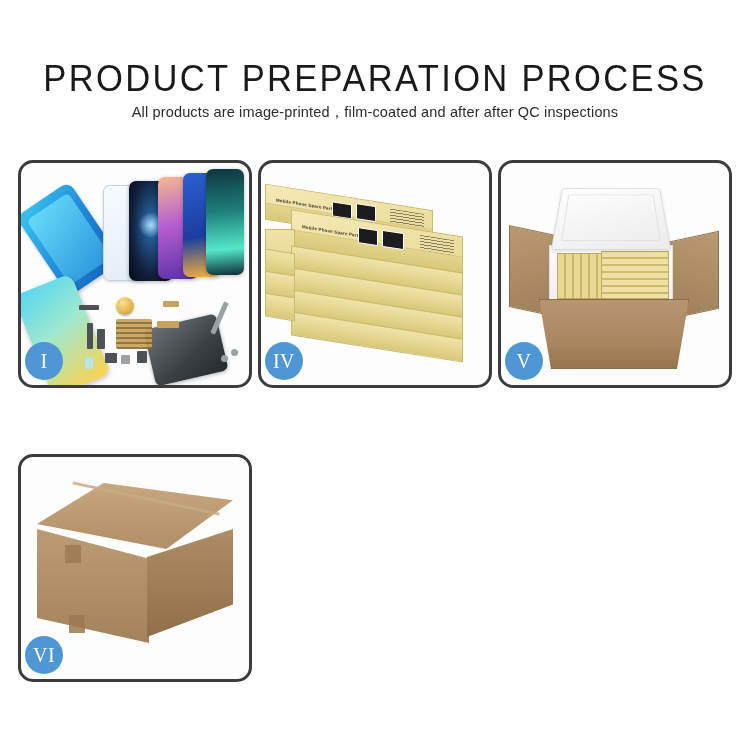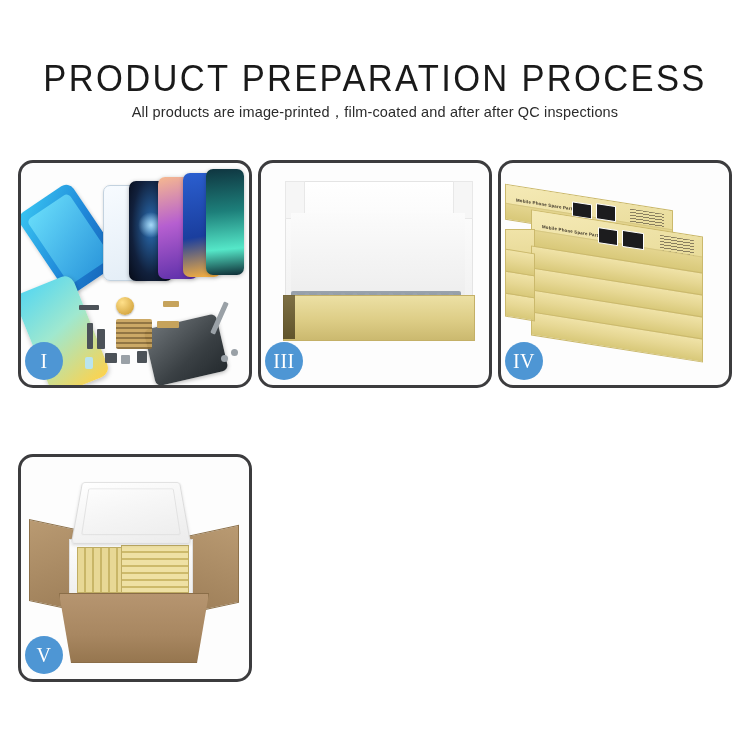--- a/index.html
+++ b/index.html
@@ -316,32 +316,20 @@
         <div class="bit" style="left:116px;top:188px;width:10px;height:12px;"></div>
         <div class="bit s" style="left:64px;top:194px;width:8px;height:12px;border-radius:2px;background:#b9e4ef;"></div>
         <div class="bit s" style="left:196px;top:138px;width:5px;height:34px;transform:rotate(24deg);"></div>
         <div class="bit s" style="left:200px;top:192px;width:7px;height:7px;border-radius:50%;"></div>
         <div class="bit s" style="left:210px;top:186px;width:7px;height:7px;border-radius:50%;"></div>
       </div>
       <div class="badge">I</div>
     </div>
 
 
-    <div class="panel p3">
-      <div class="photo">
-        <div class="lid3"></div>
-        <div class="lid3tab-l"></div>
-        <div class="lid3tab-r"></div>
-        <div class="foam3"></div>
-        <div class="wrap3"></div>
-        <div class="tray3"></div>
-        <div class="tray3side"></div>
-      </div>
-      <div class="badge">III</div>
-    </div>
 
     <div class="panel p4">
       <div class="photo">
         <div class="stack">
 
           <div class="sbox" style="left:4px;top:34px;width:166px;height:34px;transform:skewY(9deg);">
             <div class="lidtop"></div>
             <div class="lbl" style="left:10px;top:11px;transform:rotate(0deg);">Mobile Phone Spare Parts</div>
             <div class="phimg" style="left:66px;top:6px;width:18px;height:13px;"></div>
             <div class="phimg" style="left:90px;top:4px;width:18px;height:14px;"></div>
@@ -375,15 +363,26 @@
         <div class="flap-r"></div>
         <div class="coolerbox"></div>
         <div class="ybundle"></div>
         <div class="ybundle2"></div>
         <div class="coolerlid"></div>
         <div class="cartonbody"></div>
       </div>
       <div class="badge">V</div>
     </div>
 
+    <div class="panel p6">
+      <div class="photo">
+        <div class="c6top"></div>
+        <div class="c6front"></div>
+        <div class="c6side"></div>
+        <div class="c6seam"></div>
+        <div class="c6tape" style="left:44px;top:88px;width:16px;height:18px;"></div>
+        <div class="c6tape" style="left:48px;top:158px;width:16px;height:18px;"></div>
+      </div>
+      <div class="badge">VI</div>
+    </div>
 
   </div>
 </div>
 
 </body></html>

